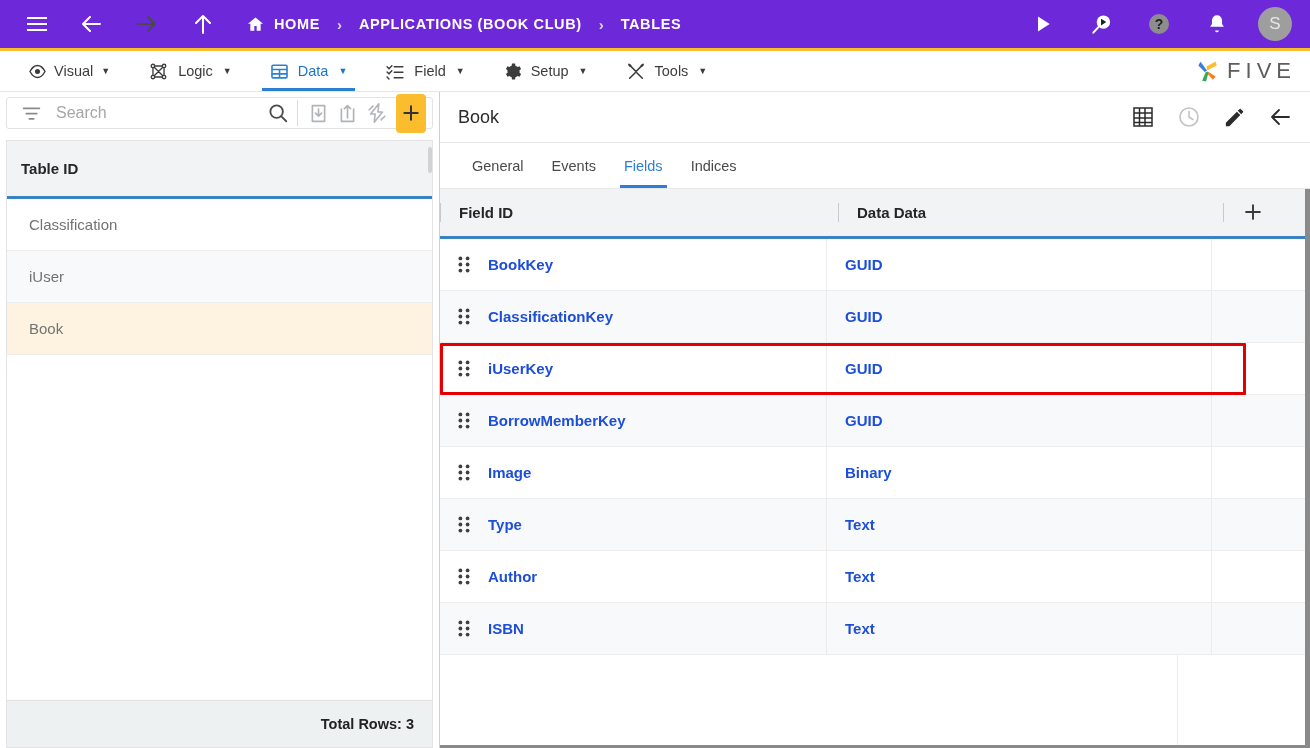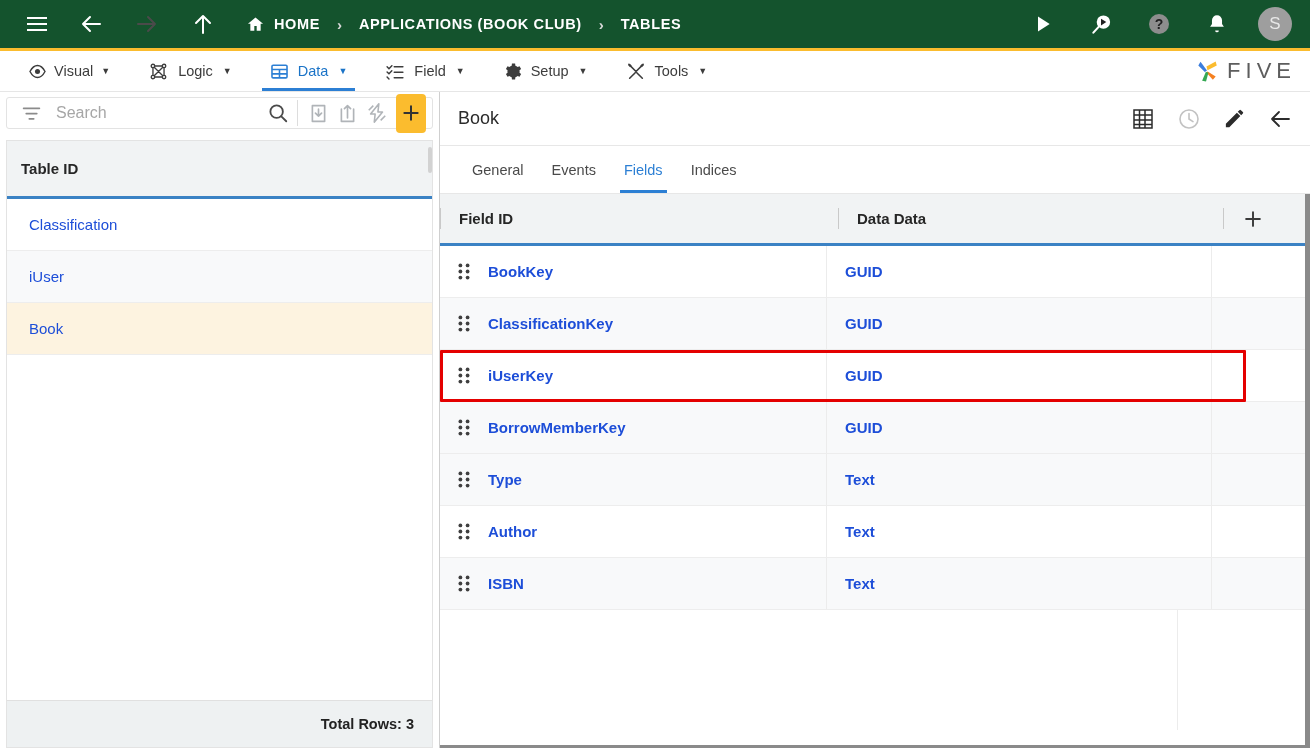--- a/index.html
+++ b/index.html
@@ -6,21 +6,21 @@
   html, body {
     width: 1310px; height: 748px;
     font-family: "Liberation Sans", sans-serif;
     background: #ffffff;
     overflow: hidden;
   }
 
   
   .topbar {
     height: 48px;
-    background: #14532d;
+    background: #6d28d9;
     display: flex;
     align-items: center;
     padding: 0 18px 0 20px;
     color: #ffffff;
   }
   .tb-icon {
     width: 34px; height: 34px;
     display: flex; align-items: center; justify-content: center;
     flex: 0 0 auto;
   }
@@ -157,21 +157,21 @@
   .left-head .hscroll {
     position: absolute; right: 0; top: 6px;
     width: 4px; height: 26px; background: #d2d2d2; border-radius: 2px;
   }
   .left-rows { flex: 1 1 auto; overflow: hidden; background: #fff; }
   .lrow {
     height: 52px;
     display: flex; align-items: center;
     padding-left: 22px;
     font-size: 15px;
-    color: #1d4ed8;
+    color: #737373;
     border-bottom: 1px solid #ededed;
   }
   .lrow.alt { background: #f8f9fa; }
   .lrow.selected { background: #fdf3e0; }
   .left-footer {
     height: 48px;
     background: #eef1f2;
     border-top: 1px solid #e0e0e0;
     display: flex; align-items: center; justify-content: flex-end;
     padding-right: 18px;
@@ -632,20 +632,35 @@
                   <circle cx="9.6" cy="8.5" r="1.9"></circle>
                   <circle cx="2.4" cy="14.6" r="1.9"></circle>
                   <circle cx="9.6" cy="14.6" r="1.9"></circle>
                 </svg>
             </span>
             <span class="gcell field-name">BorrowMemberKey</span>
             <span class="gcell dtype divcol">GUID</span>
             <span class="gcell tailcell divcol"></span>
           </div>
 
+          <div class="grow">
+            <span class="drag-handle">
+              <svg width="12" height="17" viewBox="0 0 12 17" fill="#3f3f3f">
+                  <circle cx="2.4" cy="2.4" r="1.9"></circle>
+                  <circle cx="9.6" cy="2.4" r="1.9"></circle>
+                  <circle cx="2.4" cy="8.5" r="1.9"></circle>
+                  <circle cx="9.6" cy="8.5" r="1.9"></circle>
+                  <circle cx="2.4" cy="14.6" r="1.9"></circle>
+                  <circle cx="9.6" cy="14.6" r="1.9"></circle>
+                </svg>
+            </span>
+            <span class="gcell field-name">Image</span>
+            <span class="gcell dtype divcol">Binary</span>
+            <span class="gcell tailcell divcol"></span>
+          </div>
 
           <div class="grow alt">
             <span class="drag-handle">
               <svg width="12" height="17" viewBox="0 0 12 17" fill="#3f3f3f">
                   <circle cx="2.4" cy="2.4" r="1.9"></circle>
                   <circle cx="9.6" cy="2.4" r="1.9"></circle>
                   <circle cx="2.4" cy="8.5" r="1.9"></circle>
                   <circle cx="9.6" cy="8.5" r="1.9"></circle>
                   <circle cx="2.4" cy="14.6" r="1.9"></circle>
                   <circle cx="9.6" cy="14.6" r="1.9"></circle>

